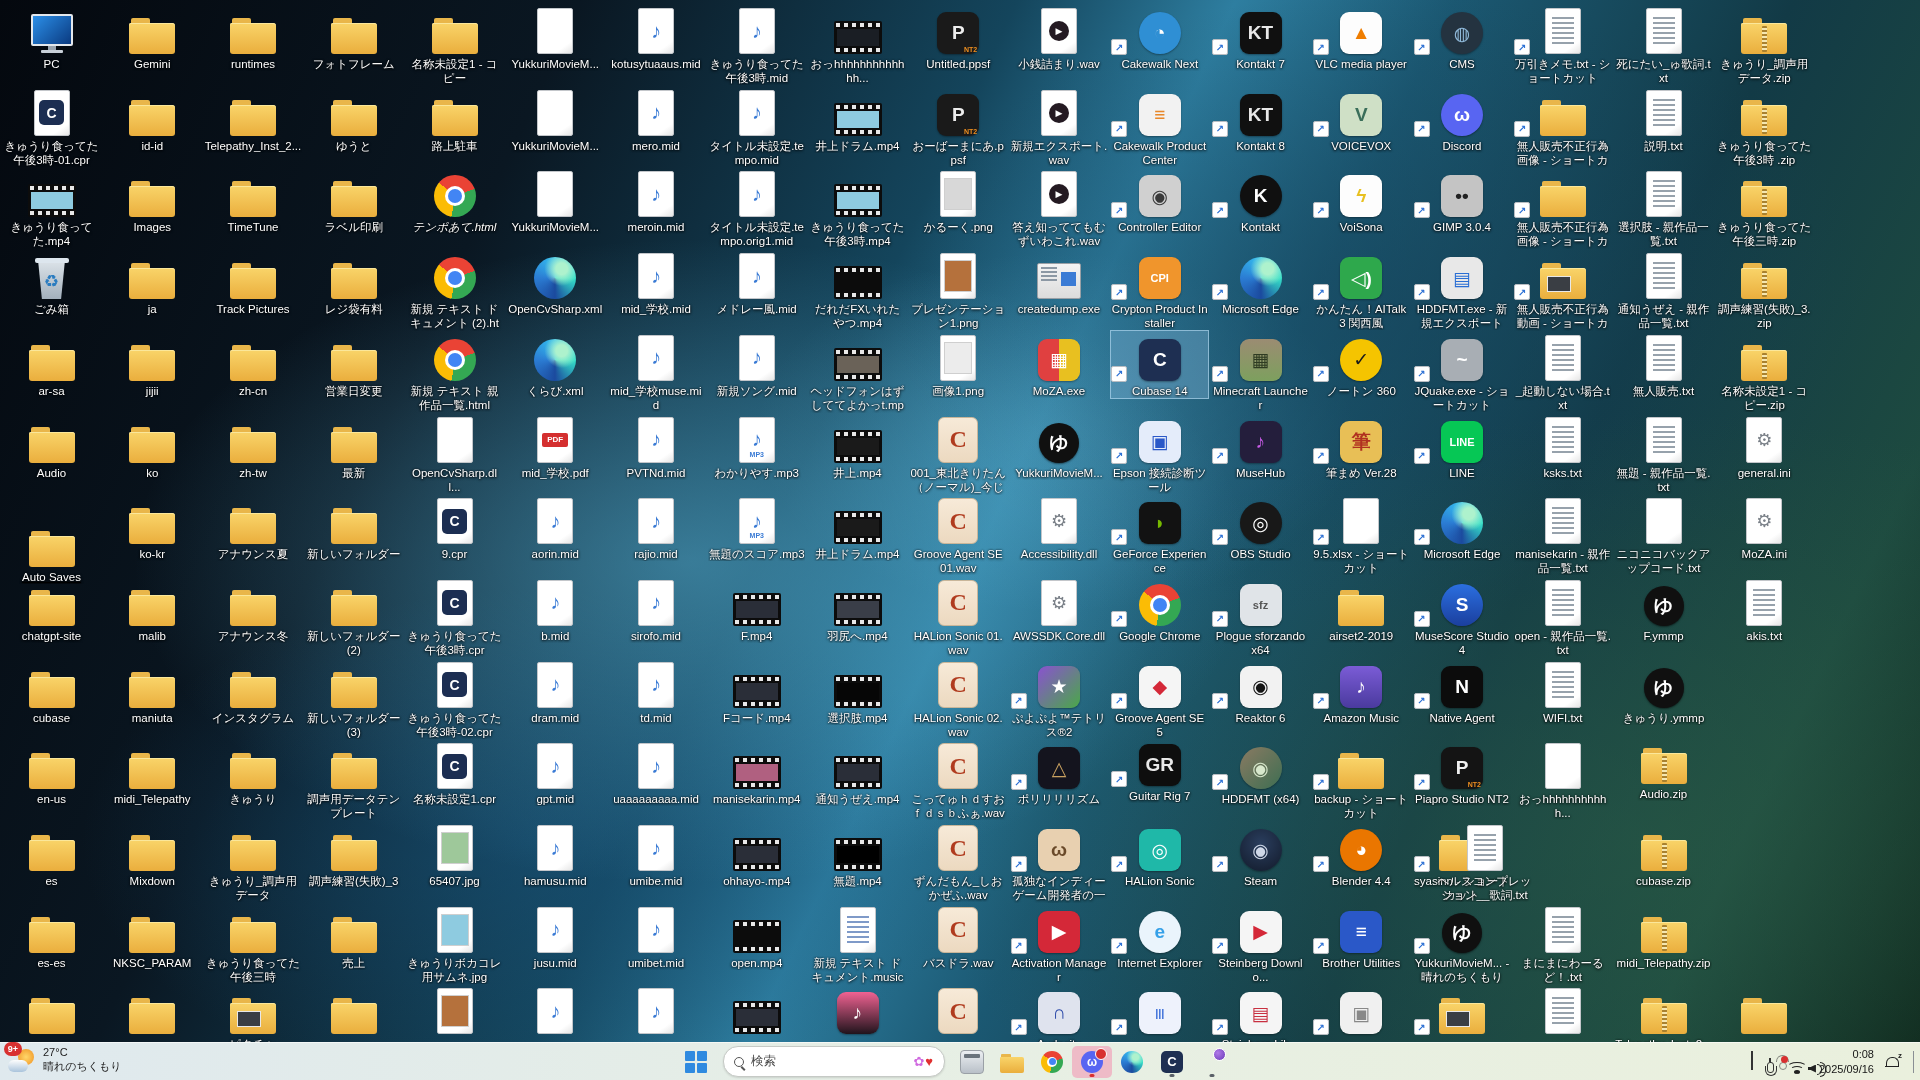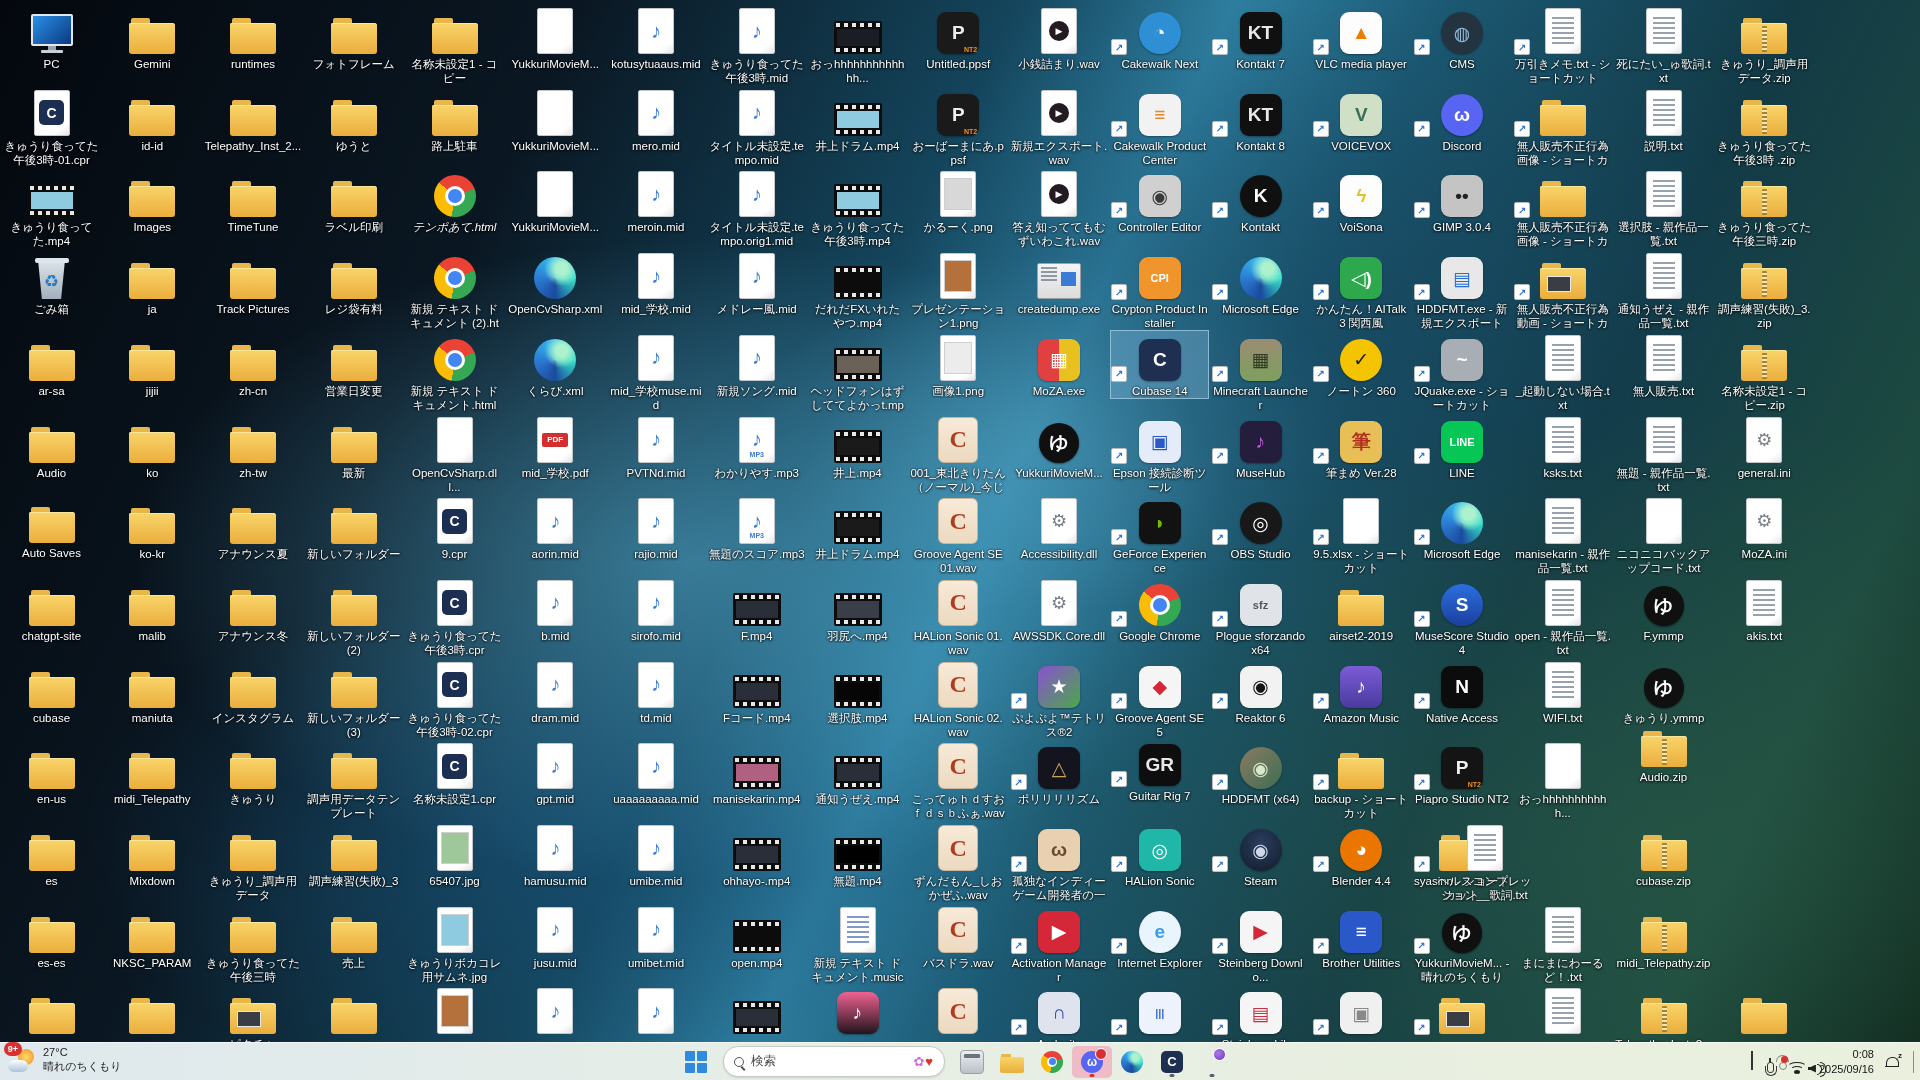--- a/index.html
+++ b/index.html
@@ -177,21 +177,21 @@
     </div>
     <div class="cell" style="left: 3px; top: 412.5px;">
       <div class="icw">
         <span class="fold">
           <span class="ft"></span>
           <span class="fb"></span>
         </span>
       </div>
       <div class="lbl">Audio</div>
     </div>
-    <div class="cell" style="left: 3px; top: 493px;">
+    <div class="cell" style="left: 3px; top: 517px; text-decoration: underline;">
       <div class="icw">
         <span class="fold">
           <span class="ft"></span>
           <span class="fb"></span>
         </span>
       </div>
       <div class="lbl">Auto Saves</div>
     </div>
     <div class="cell" style="left: 3px; top: 575.9px;">
       <div class="icw">
@@ -638,21 +638,21 @@
       <div class="lbl">新規 テキスト ドキュメント (2).html</div>
     </div>
     <div class="cell" style="left: 406px; top: 330.8px;">
       <div class="icw">
         <span class="chr">
           <span class="cc">
             <span class="cb"></span>
           </span>
         </span>
       </div>
-      <div class="lbl">新規 テキスト ドキュメント.html</div>
+      <div class="lbl">新規 テキスト 親作品一覧.html</div>
     </div>
     <div class="cell" style="left: 406px; top: 412.5px;">
       <div class="icw">
         <span class="pg"></span>
       </div>
       <div class="lbl">OpenCvSharp.dll...</div>
     </div>
     <div class="cell" style="left: 406px; top: 494.2px;">
       <div class="icw">
         <span class="pg">
@@ -1631,21 +1631,21 @@
         <span class="apt" style="background:linear-gradient(#2b6fe0,#1b3f9e);border-radius:50%;color:#fff;font-size:19px">S</span>
         <span class="sc">↗</span>
       </div>
       <div class="lbl">MuseScore Studio 4</div>
     </div>
     <div class="cell" style="left: 1413.5px; top: 657.6px;">
       <div class="icw">
         <span class="apt" style="background:#0c0c0c;border-radius:9px;color:#fff;font-size:19px">N</span>
         <span class="sc">↗</span>
       </div>
-      <div class="lbl">Native Access</div>
+      <div class="lbl">Native Agent</div>
     </div>
     <div class="cell" style="left: 1413.5px; top: 739.3px;">
       <div class="icw">
         <span class="apt" style="background:#141414;border-radius:9px;color:#f0f0f0;font-size:19px">P<span class="sub">NT2</span></span>
         <span class="sc">↗</span>
       </div>
       <div class="lbl">Piapro Studio NT2</div>
     </div>
     <div class="cell" style="left: 1413.5px; top: 821px;">
       <div class="icw">
@@ -1844,21 +1844,21 @@
         <span class="ycirc">ゆ</span>
       </div>
       <div class="lbl">F.ymmp</div>
     </div>
     <div class="cell" style="left: 1615px; top: 657.6px;">
       <div class="icw">
         <span class="ycirc">ゆ</span>
       </div>
       <div class="lbl">きゅうり.ymmp</div>
     </div>
-    <div class="cell" style="left: 1615px; top: 717px;">
+    <div class="cell" style="left: 1615px; top: 734px;">
       <div class="icw">
         <span class="fold">
           <span class="ft"></span>
           <span class="fb"></span>
           <span class="zp"></span>
         </span>
       </div>
       <div class="lbl">Audio.zip</div>
     </div>
     <div class="cell" style="left: 1615px; top: 821px;">

